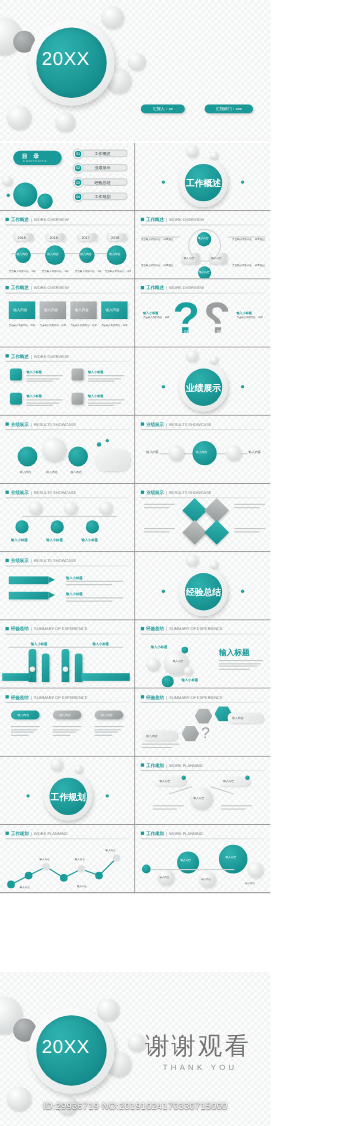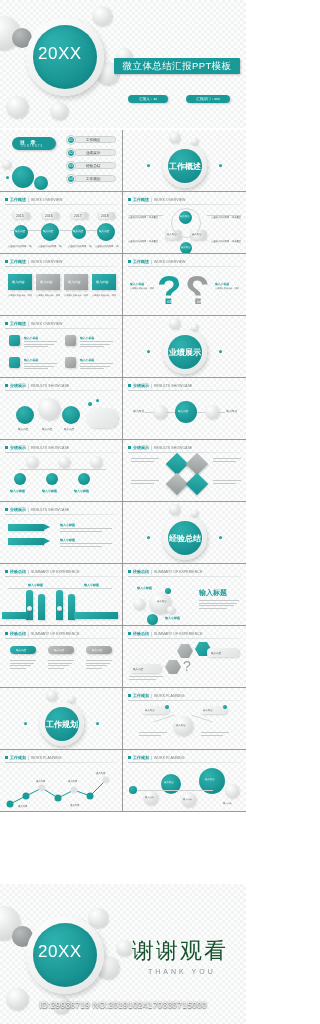--- a/index.html
+++ b/index.html
@@ -107,21 +107,21 @@
   .toc-item { position:absolute; height:7px; border-radius:4px;
               background:#e8eaea; border:.5px solid #cdd2d2; }
   .toc-num { position:absolute; width:8px; height:8px; border-radius:50%;
              background:#199a98; border:1px solid #fff;
              box-shadow:0 0 0 1px #cfd4d4; color:#fff; font-size:3.4px;
              display:flex; align-items:center; justify-content:center; }
   .toc-txt { position:absolute; font-size:3.6px; color:#3c4547; }
 
   
   .thanks { position:absolute; left:0; width:246px; height:140px; }
-  .thanks-cn { position:absolute; font-size:22px; color:#14532d; letter-spacing:2px; }
+  .thanks-cn { position:absolute; font-size:22px; color:#737373; letter-spacing:2px; }
   .thanks-en { position:absolute; font-size:7px; color:#8b9496; letter-spacing:3px; }
 
   .wm {
     position:absolute; left:0; width:246px; text-align:center;
     color:rgba(255,255,255,.92); font-size:8.5px; letter-spacing:.2px;
     text-shadow:0 0 2px rgba(90,90,90,.9), 0 1px 1px rgba(60,60,60,.6);
     white-space:nowrap; pointer-events:none;
   }
   .wm-big {
     position:absolute; left:0; width:246px; text-align:center;
@@ -143,21 +143,20 @@
     <div class="gdisc" style="left:96px;top:62px;width:23px;height:23px;"></div>
     <div class="gdisc" style="left:6px;top:96px;width:22px;height:22px;"></div>
     <div class="gdisc" style="left:50px;top:102px;width:18px;height:18px;"></div>
 
     <div class="greydisc" style="left:12px;top:28px;width:20px;height:20px;"></div>
 
     <div class="cover-ring" style="left:26px;top:18px;width:78px;height:78px;"></div>
     <div class="cover-disc" style="left:33px;top:25px;width:64px;height:64px;"></div>
     <div class="cover-year" style="left:38px;top:44px;">20XX</div>
 
-    <div class="title-bar" style="left:114px;top:58px;width:126px;height:16px;">微立体总结汇报PPT模板</div>
 
     <div class="pill" style="left:128px;top:95px;width:40px;height:8px;">汇报人：xx</div>
     <div class="pill" style="left:186px;top:95px;width:44px;height:8px;">汇报部门：xxx</div>
   </div>
 
   <div class="grid" style="top:130px;">
 
     <div class="thumb">
       <div class="bgpat"></div>
       <div class="toc-pill" style="left:12px;top:7px;width:44px;height:13px;"></div>

